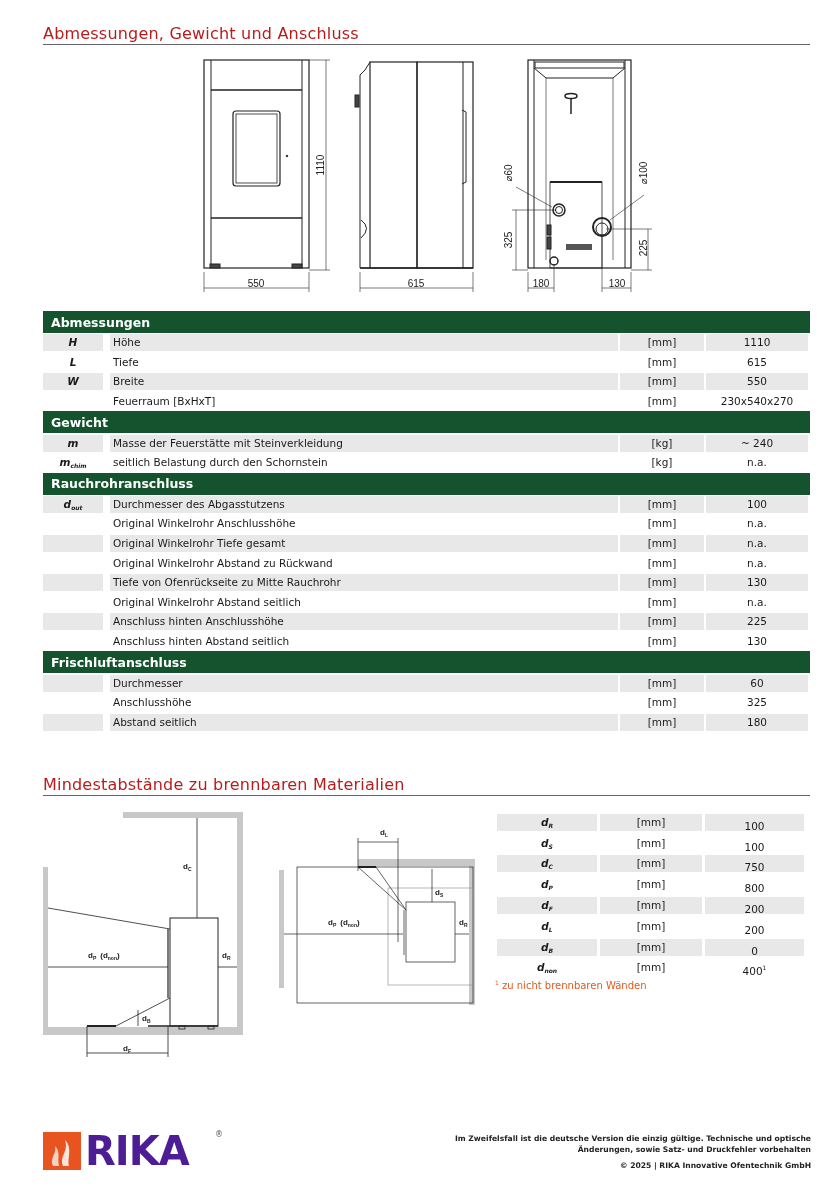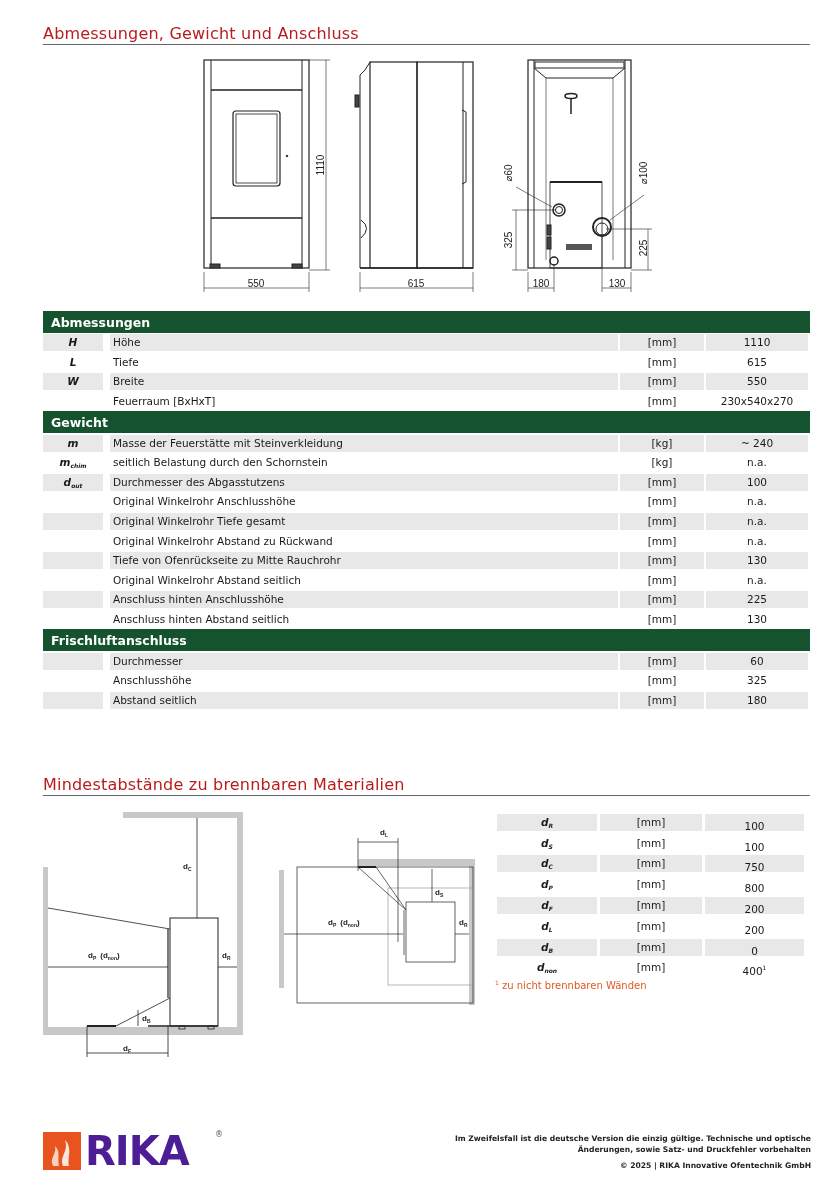--- a/index.html
+++ b/index.html
@@ -227,20 +227,23 @@
         <td class="desc">
           <span class="cell">seitlich Belastung durch den Schornstein</span>
         </td>
         <td class="unit">
           <span class="cell">[kg]</span>
         </td>
         <td class="val">
           <span class="cell">n.a.</span>
         </td>
       </tr>
+      <tr class="hdr">
+        <td colspan="4">Rauchrohranschluss</td>
+      </tr>
       <tr class="row shade">
         <td class="sym">
           <span class="cell"><span>d</span><sub>out</sub></span>
         </td>
         <td class="desc">
           <span class="cell">Durchmesser des Abgasstutzens</span>
         </td>
         <td class="unit">
           <span class="cell">[mm]</span>
         </td>

